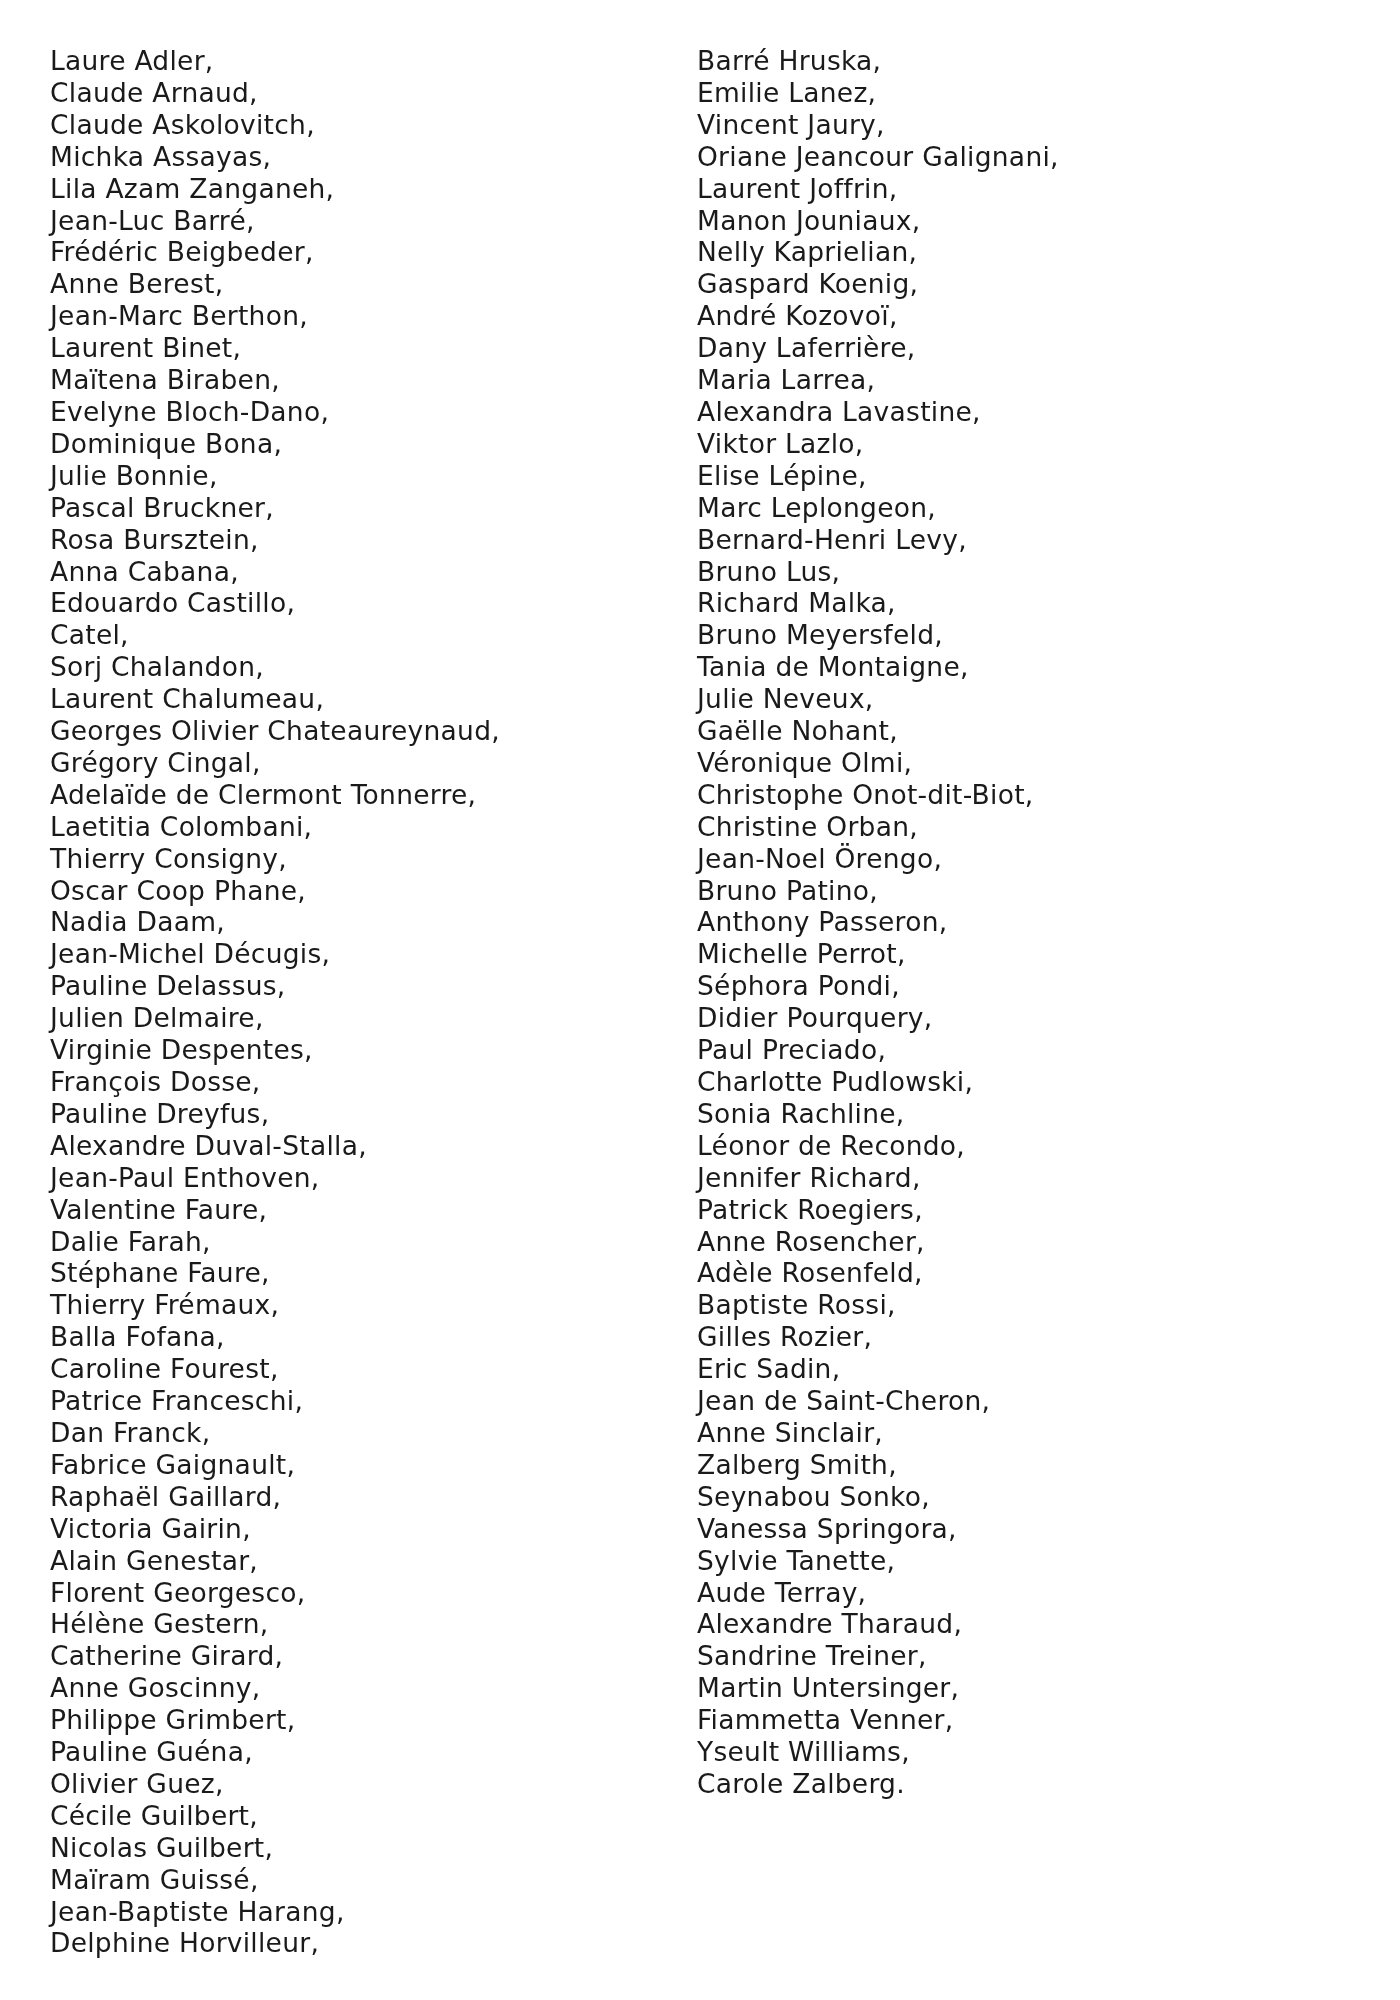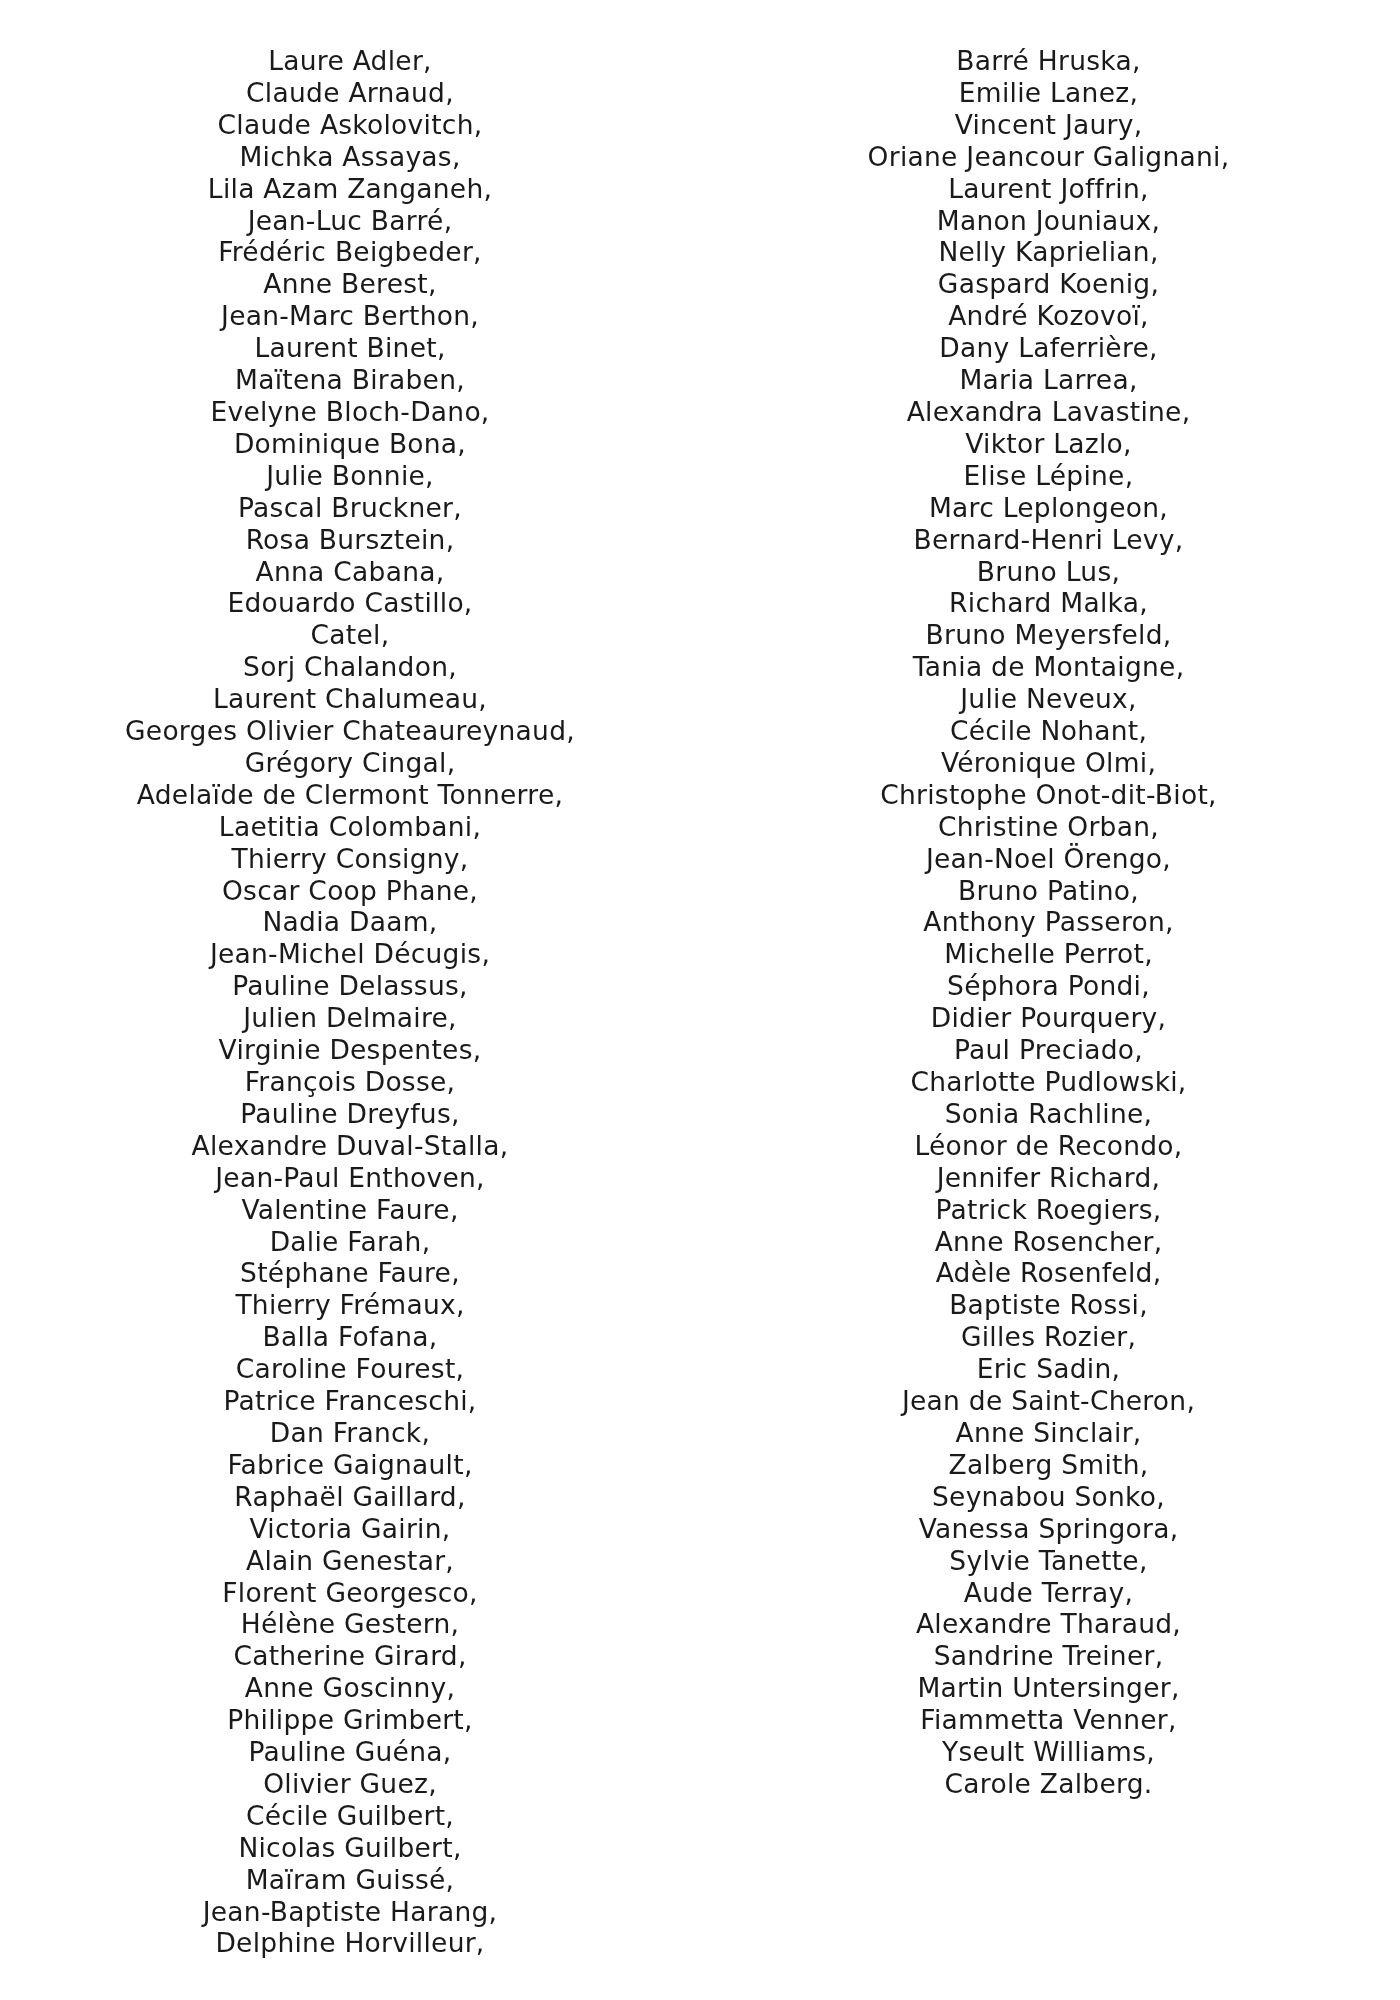--- a/index.html
+++ b/index.html
@@ -15,21 +15,20 @@
     font-family: "DejaVu Sans", sans-serif;
     color: #000000;
     overflow: hidden;
   }
   .page {
     position: relative;
     width: 1400px;
     height: 2000px;
     background: #ffffff;
     padding: 45px 0 0 0;
-    text-align: center;
   }
   .columns {
     display: flex;
     flex-direction: row;
     align-items: flex-start;
     width: 1400px;
   }
   .column {
     display: flex;
     flex-direction: column;
@@ -133,21 +132,21 @@
         <div class="entry">Alexandra Lavastine,</div>
         <div class="entry">Viktor Lazlo,</div>
         <div class="entry">Elise Lépine,</div>
         <div class="entry">Marc Leplongeon,</div>
         <div class="entry">Bernard-Henri Levy,</div>
         <div class="entry">Bruno Lus,</div>
         <div class="entry">Richard Malka,</div>
         <div class="entry">Bruno Meyersfeld,</div>
         <div class="entry">Tania de Montaigne,</div>
         <div class="entry">Julie Neveux,</div>
-        <div class="entry">Cécile Nohant,</div>
+        <div class="entry">Gaëlle Nohant,</div>
         <div class="entry">Véronique Olmi,</div>
         <div class="entry">Christophe Onot-dit-Biot,</div>
         <div class="entry">Christine Orban,</div>
         <div class="entry">Jean-Noel Örengo,</div>
         <div class="entry">Bruno Patino,</div>
         <div class="entry">Anthony Passeron,</div>
         <div class="entry">Michelle Perrot,</div>
         <div class="entry">Séphora Pondi,</div>
         <div class="entry">Didier Pourquery,</div>
         <div class="entry">Paul Preciado,</div>

